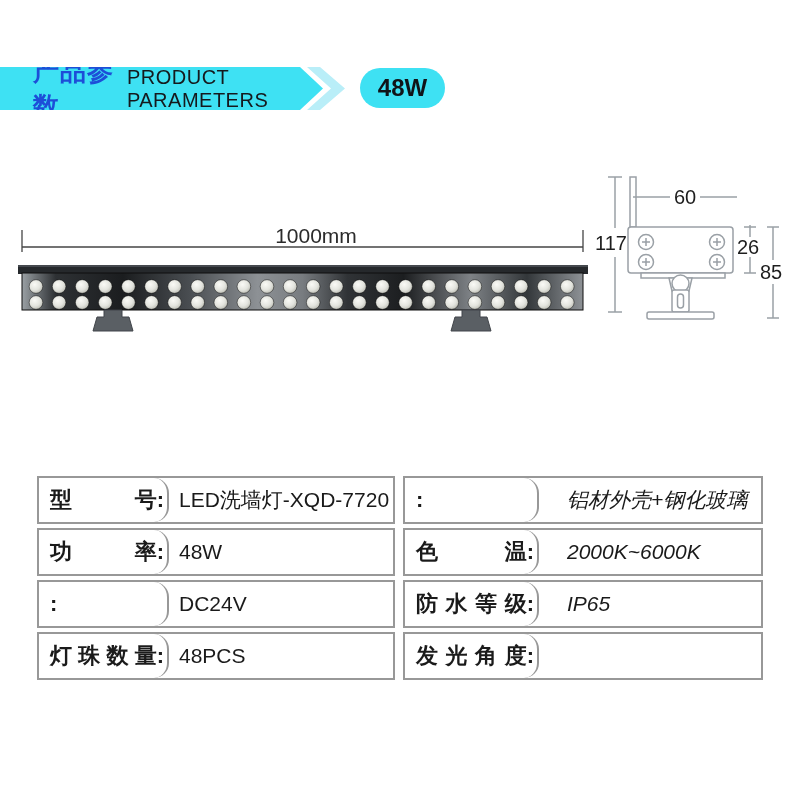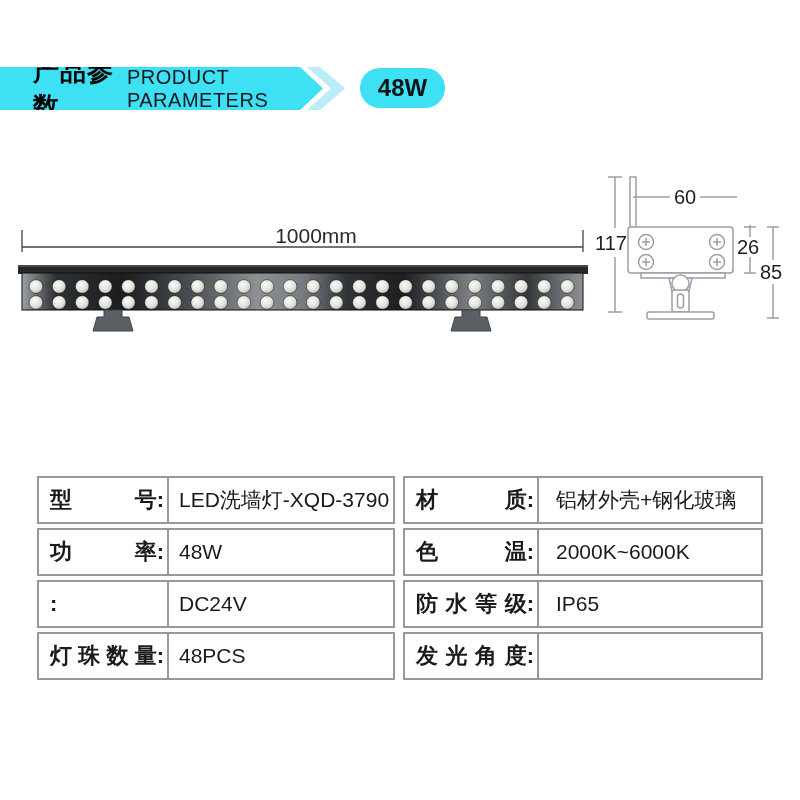--- a/index.html
+++ b/index.html
@@ -6,49 +6,49 @@
   * { margin:0; padding:0; box-sizing:border-box; }
   html,body { width:800px; height:800px; background:#ffffff;
     font-family:"Liberation Sans","DejaVu Sans",sans-serif; color:#111; }
   .stage { position:relative; width:800px; height:800px; overflow:hidden; background:#fff; }
 
   
   .banner { position:absolute; left:0; top:67px; width:323px; height:43px;
     background:var(--accent);
     clip-path:polygon(0 0, 300px 0, 323px 50%, 300px 100%, 0 100%);
     display:flex; align-items:center; }
-  .banner-cn { margin-left:33px; font-size:26px; font-weight:bold; color:#000000; letter-spacing:1px; }
+  .banner-cn { margin-left:33px; font-size:26px; font-weight:bold; color:#1d4ed8; letter-spacing:1px; }
   .banner-en { margin-left:9px; font-size:20px; color:#15191d; letter-spacing:0.5px; }
   .banner-chevron { position:absolute; left:307px; top:67px; width:38px; height:43px;
     background:var(--accent-light);
     clip-path:polygon(0 0, 13px 0, 38px 50%, 13px 100%, 0 100%, 24px 50%); }
   .badge { position:absolute; left:360px; top:68px; width:85px; height:40px;
     background:var(--accent); border-radius:20px;
     display:flex; align-items:center; justify-content:center;
     font-size:24px; font-weight:bold; color:#101418; }
 
   
   .diagram { position:absolute; left:0; top:160px; width:800px; height:185px; }
   svg text { font-family:"Liberation Sans","DejaVu Sans",sans-serif; }
 
   
   .spec-table { position:absolute; top:476px; }
   .spec-table.left  { left:37px;  width:358px; }
   .spec-table.right { left:403px; width:360px; }
   .spec-row { height:48px; margin-bottom:4px; border:2px solid #989898;
     background:#fff; display:flex; align-items:stretch; }
   .spec-label { display:flex; align-items:center; border-right:2px solid #989898;
-    padding:0 3px 0 11px; font-weight:bold; font-size:22px; color:#1a1a1a; }
+    padding:0 3px 0 11px; font-weight:bold; font-size:22px; color:#1a1a1a;border-radius:15px; }
   .spec-table.left  .spec-label { width:130px; }
   .spec-table.right .spec-label { width:134px; }
   .lbl-chars { display:block; flex:1; text-align:justify; text-align-last:justify; }
   .lbl-colon { flex:none; }
   .spec-value { flex:1; display:flex; align-items:center; font-size:21px; color:#1a1a1a; }
   .spec-table.left  .spec-value { padding-left:10px; }
-  .spec-table.right .spec-value { padding-left:17px; }
+  .spec-table.right .spec-value { padding-left:28px;font-style:italic; }
 </style>
 </head>
 <body>
 
 <div class="stage">
 
   <div class="banner">
     <span class="banner-cn">产品参数</span>
     <span class="banner-en">PRODUCT PARAMETERS</span>
   </div>
@@ -194,21 +194,21 @@
       <text x="771" y="119" text-anchor="middle">85</text>
     </g>
   </svg>
 
   <div class="spec-table left">
     <div class="spec-row">
       <div class="spec-label">
         <span class="lbl-chars">型号</span>
           <span class="lbl-colon">:</span>
       </div>
-      <div class="spec-value">LED洗墙灯-XQD-3790</div>
+      <div class="spec-value">LED洗墙灯-XQD-7720</div>
     </div>
     <div class="spec-row">
       <div class="spec-label">
         <span class="lbl-chars">功率</span>
           <span class="lbl-colon">:</span>
       </div>
       <div class="spec-value">48W</div>
     </div>
     <div class="spec-row">
       <div class="spec-label">
@@ -221,21 +221,20 @@
         <span class="lbl-chars">灯珠数量</span>
           <span class="lbl-colon">:</span>
       </div>
       <div class="spec-value">48PCS</div>
     </div>
   </div>
 
   <div class="spec-table right">
     <div class="spec-row">
       <div class="spec-label">
-        <span class="lbl-chars">材质</span>
           <span class="lbl-colon">:</span>
       </div>
       <div class="spec-value">铝材外壳+钢化玻璃</div>
     </div>
     <div class="spec-row">
       <div class="spec-label">
         <span class="lbl-chars">色温</span>
           <span class="lbl-colon">:</span>
       </div>
       <div class="spec-value">2000K~6000K</div>

